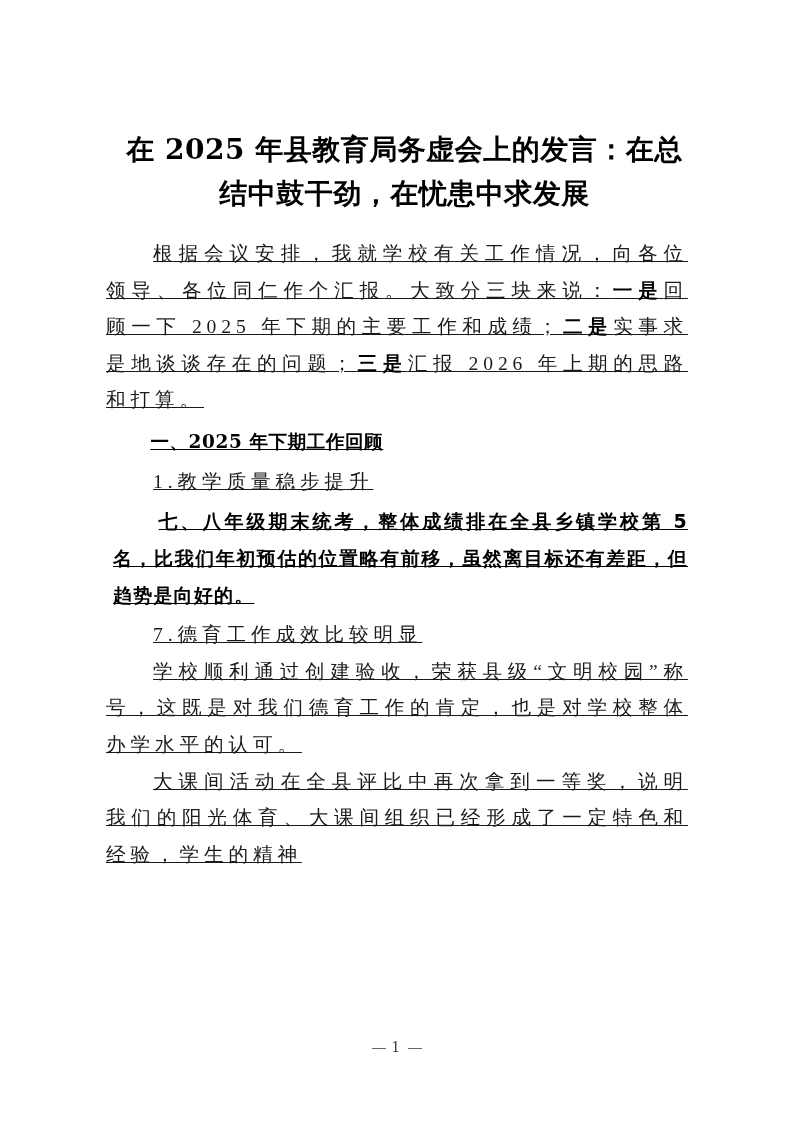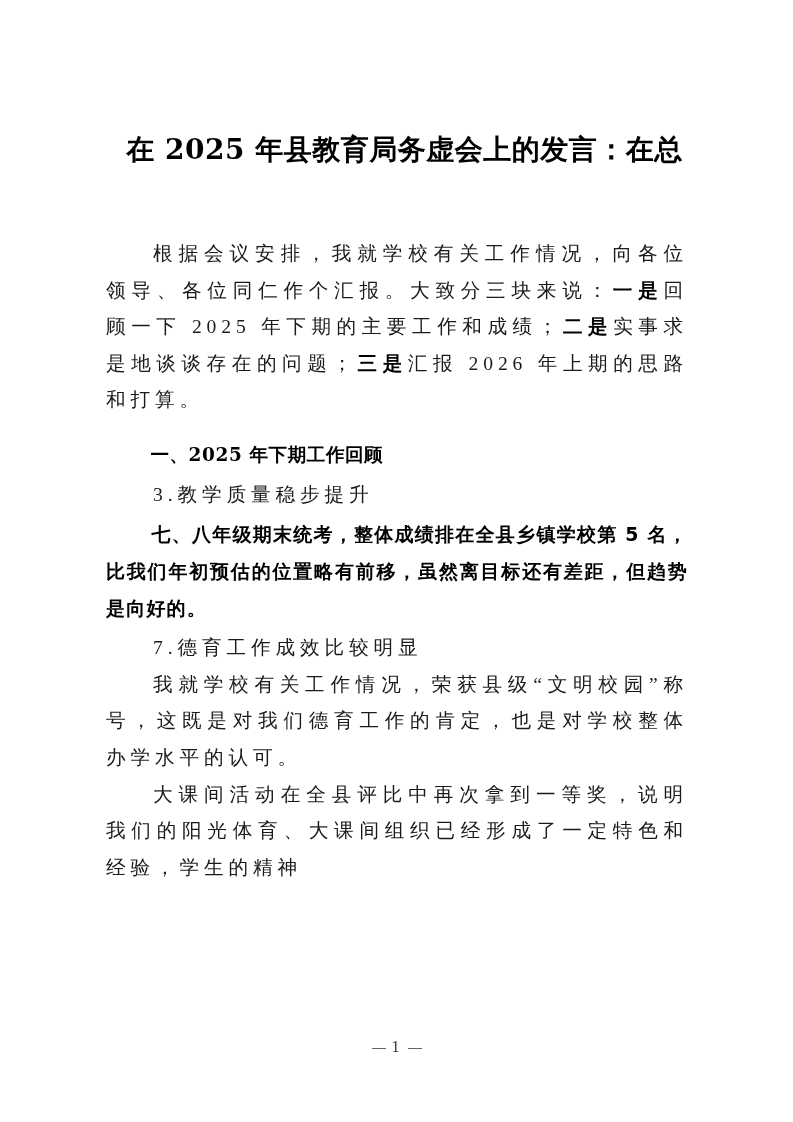--- a/index.html
+++ b/index.html
@@ -14,55 +14,56 @@
     font-weight: bold; font-size: 28px; line-height: 44px;
     text-align: center; color: #000000; letter-spacing: 0.5px;
     margin: 8px;
   }
   .body {
     position: absolute; left: 106px; top: 236px; width: 582px;
     font-family: "Liberation Serif", "DejaVu Serif", serif;
     font-size: 19.6px; line-height: 36.6px; color: #1a1a1a;
     letter-spacing: 4.9px; text-align: justify;
   }
-  .body p { margin: 0; text-indent: 2.4em; }
+  .body p { margin: 0; text-indent: 2.4em; text-decoration: underline; }
   .body p.noindent { text-indent: 0; }
-  .body p.h1 { font-weight: bold; font-family: "DejaVu Serif", "Liberation Serif", serif; font-size: 18.5px; letter-spacing: 0.6px; color:#000; margin-top: 18px; margin-bottom: 0; }
-  .body p.bold { font-weight: bold; font-family: "DejaVu Sans", "Liberation Sans", sans-serif; font-size: 19px; letter-spacing: 1.2px; color:#000; margin-top: 3px; margin-bottom: 3px; line-height: 37px; }
+  .body p.h1 { font-weight: bold; font-family: "DejaVu Serif", "Liberation Serif", serif; font-size: 18.5px; letter-spacing: 0.6px; color:#000; margin-top: 5px; margin-bottom: 0; }
+  .body p.bold { font-weight: bold; font-family: "DejaVu Sans", "Liberation Sans", sans-serif; font-size: 19px; letter-spacing: 1.2px; color:#000; margin-top: 3px; margin-bottom: 3px; line-height: 37px; margin-left: 7px; }
   .body p.sub { margin-top: 3px; }
   .b { font-weight: bold; color: #000; }
   .pagenum {
     position: absolute; left: 0; top: 1038px; width: 793px; text-align: center;
     font-family: "Liberation Serif", "DejaVu Serif", serif; font-size: 16px; color: #333333;
     letter-spacing: 2px;
   }
   .dash { display: inline-block; width: 14px; height: 1px; background: #666; vertical-align: middle; margin: 0 6px; }
 </style>
 </head>
 <body>
 
 <div class="page">
   <h1 class="title">
     <span>在 2025 年县教育局务虚会上的发言：在总</span><br>
+    <span>结中鼓干劲，在忧患中求发展</span>
   </h1>
 
   <div class="body">
     <p><span>根据会议安排，我就学校有关工作情况，向各位领导、各位同仁作个汇报。大致分三块来说：</span><span class="b">一是</span><span>回顾一下 2025 年下期的主要工作和成绩；</span><span class="b">二是</span><span>实事求是地谈谈存在的问题；</span><span class="b">三是</span><span>汇报 2026 年上期的思路和打算。</span></p>
 
     <p class="h1">一、2025 年下期工作回顾</p>
 
 
-    <p class="sub">3.教学质量稳步提升</p>
+    <p class="sub">1.教学质量稳步提升</p>
 
 
     <p class="bold">七、八年级期末统考，整体成绩排在全县乡镇学校第 5 名，比我们年初预估的位置略有前移，虽然离目标还有差距，但趋势是向好的。</p>
 
     <p>7.德育工作成效比较明显</p>
 
-    <p>我就学校有关工作情况，荣获县级“文明校园”称号，这既是对我们德育工作的肯定，也是对学校整体办学水平的认可。</p>
+    <p>学校顺利通过创建验收，荣获县级“文明校园”称号，这既是对我们德育工作的肯定，也是对学校整体办学水平的认可。</p>
 
     <p>大课间活动在全县评比中再次拿到一等奖，说明我们的阳光体育、大课间组织已经形成了一定特色和经验，学生的精神</p>
   </div>
 
   <div class="pagenum">
     <span class="dash"></span><span>1</span><span class="dash"></span>
   </div>
 </div>
 
 </body></html>

